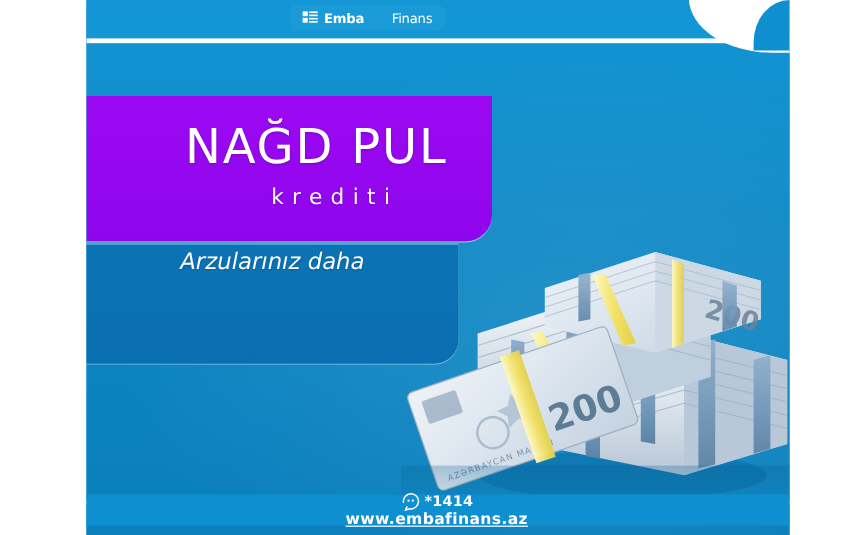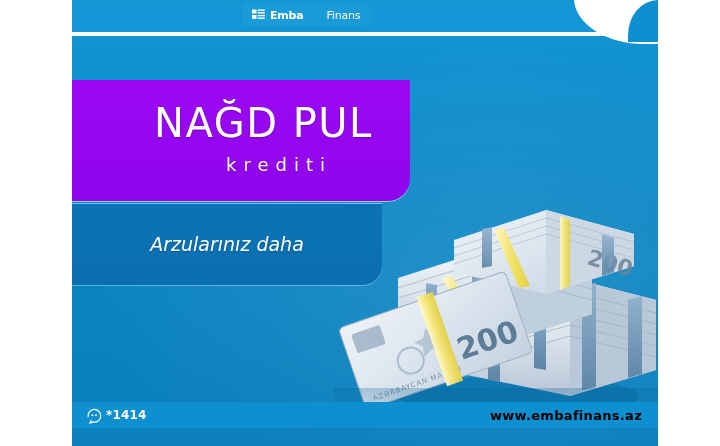--- a/index.html
+++ b/index.html
@@ -119,27 +119,27 @@
     padding-left:7px;
     font-family:"DejaVu Sans", sans-serif;
     text-shadow:0 1px 2px rgba(0,0,0,0.18);
     margin-left:24px;
   }
 
   
   .tag-panel {
     position:absolute;
     left:0px; top:204px;
-    width:310px; height:81px;
+    width:310px; height:99px;
     background:linear-gradient(180deg,#0b73b5 0%, #0a6fb1 100%);
     border-radius:0 0 20px 0;
     box-shadow:0 -1px 0 rgba(255,255,255,0.45), 0 1px 0 rgba(255,255,255,0.35);
     z-index:9;
     display:flex; flex-direction:column;
-    align-items:center; justify-content:center;
+    align-items:center; 
   }
   .tag-line {
     font-style:italic;
     font-size:19px;
     color:#ffffff;
     line-height:1.55;
     font-family:"DejaVu Sans", sans-serif;
     text-shadow:0 1px 2px rgba(0,0,0,0.20);
   }
   .tag-line.two { padding-left:34px; }
@@ -155,38 +155,40 @@
   
   .footer-rule {
     position:absolute;
     left:0; bottom:26px;
     width:586px; height:3px;
     background:#ffffff;
     z-index:12;
   }
   .footer-bar {
     position:absolute;
-    left:0; bottom:18px;
+    left:0; bottom:8px;
     width:586px; height:26px;
     background:#0e8fcf;
     z-index:12;
     display:flex; align-items:center;
-    justify-content:space-between;
+    justify-content:center;
     padding:0 16px 0 14px;
+    flex-direction:column;
   }
   .footer-left { display:flex; align-items:center; gap:3px; }
   .phone-num {
     font-size:12px; font-weight:bold; color:#ffffff;
     font-family:"DejaVu Sans", sans-serif;
     letter-spacing:0.2px;
   }
   .site {
-    font-size:13px; font-weight:bold; color:#000000;
+    font-size:13px; font-weight:bold; color:#ffffff;
     font-family:"DejaVu Sans", sans-serif;
     letter-spacing:0.3px;
+    text-decoration:underline;
   }
 </style>
 </head>
 <body>
 
 <div id="banner">
 
   <div class="canvas">
     <div class="canvas-shade"></div>
 

